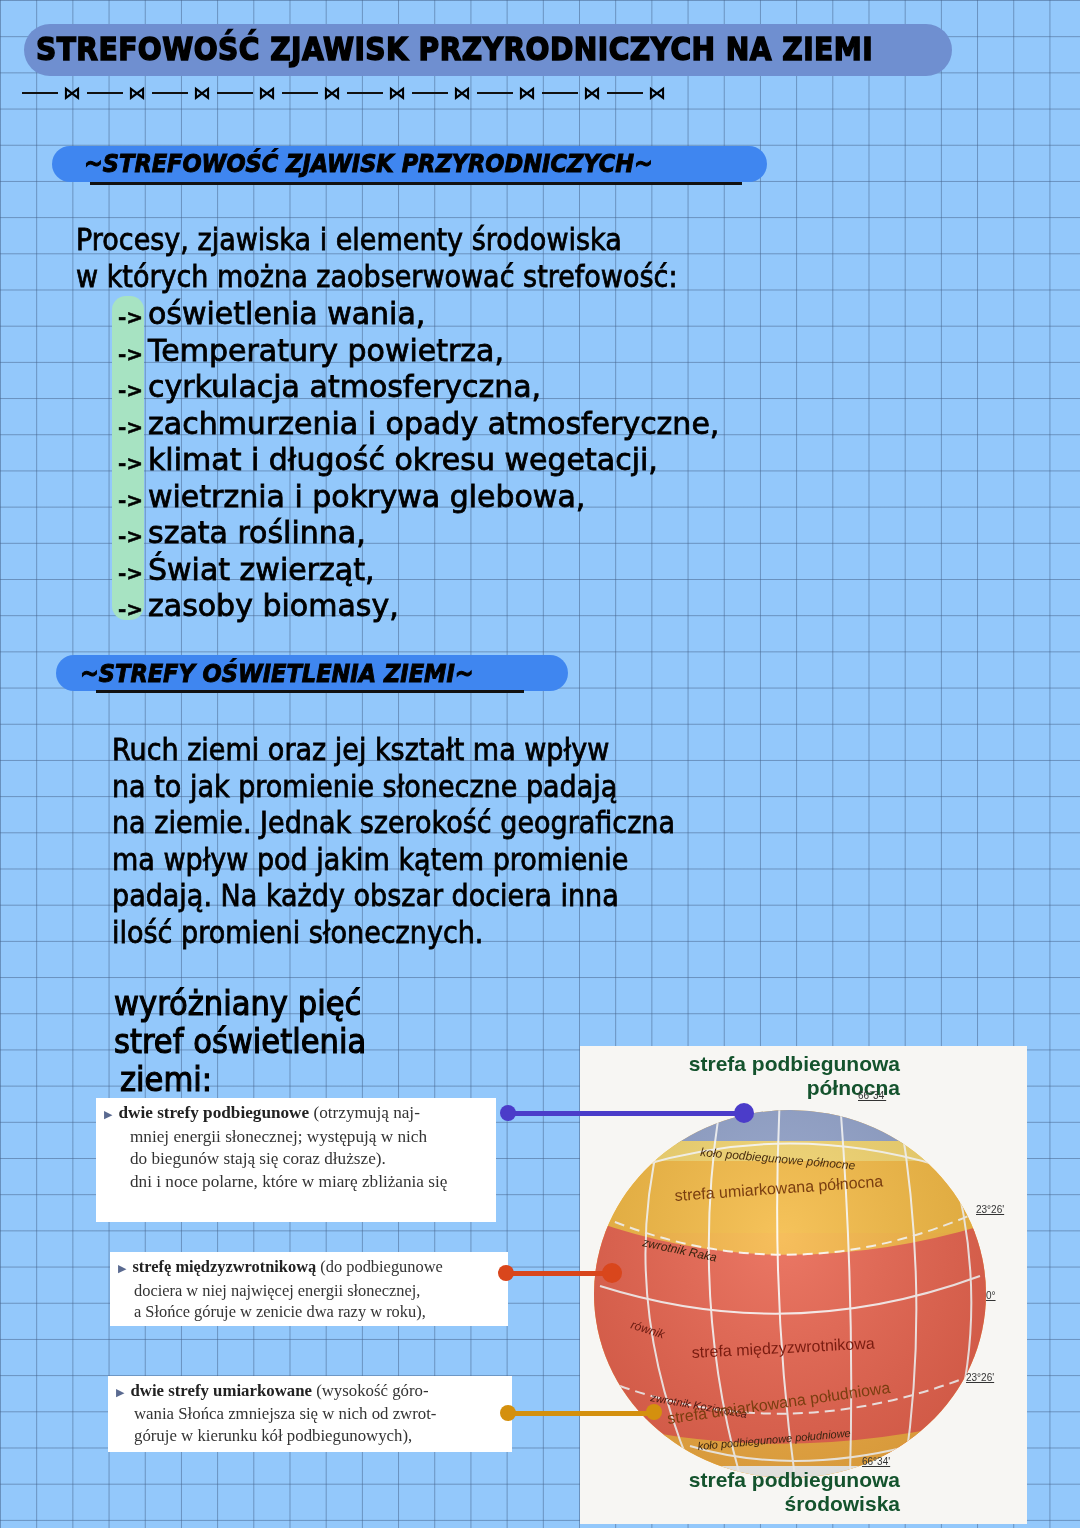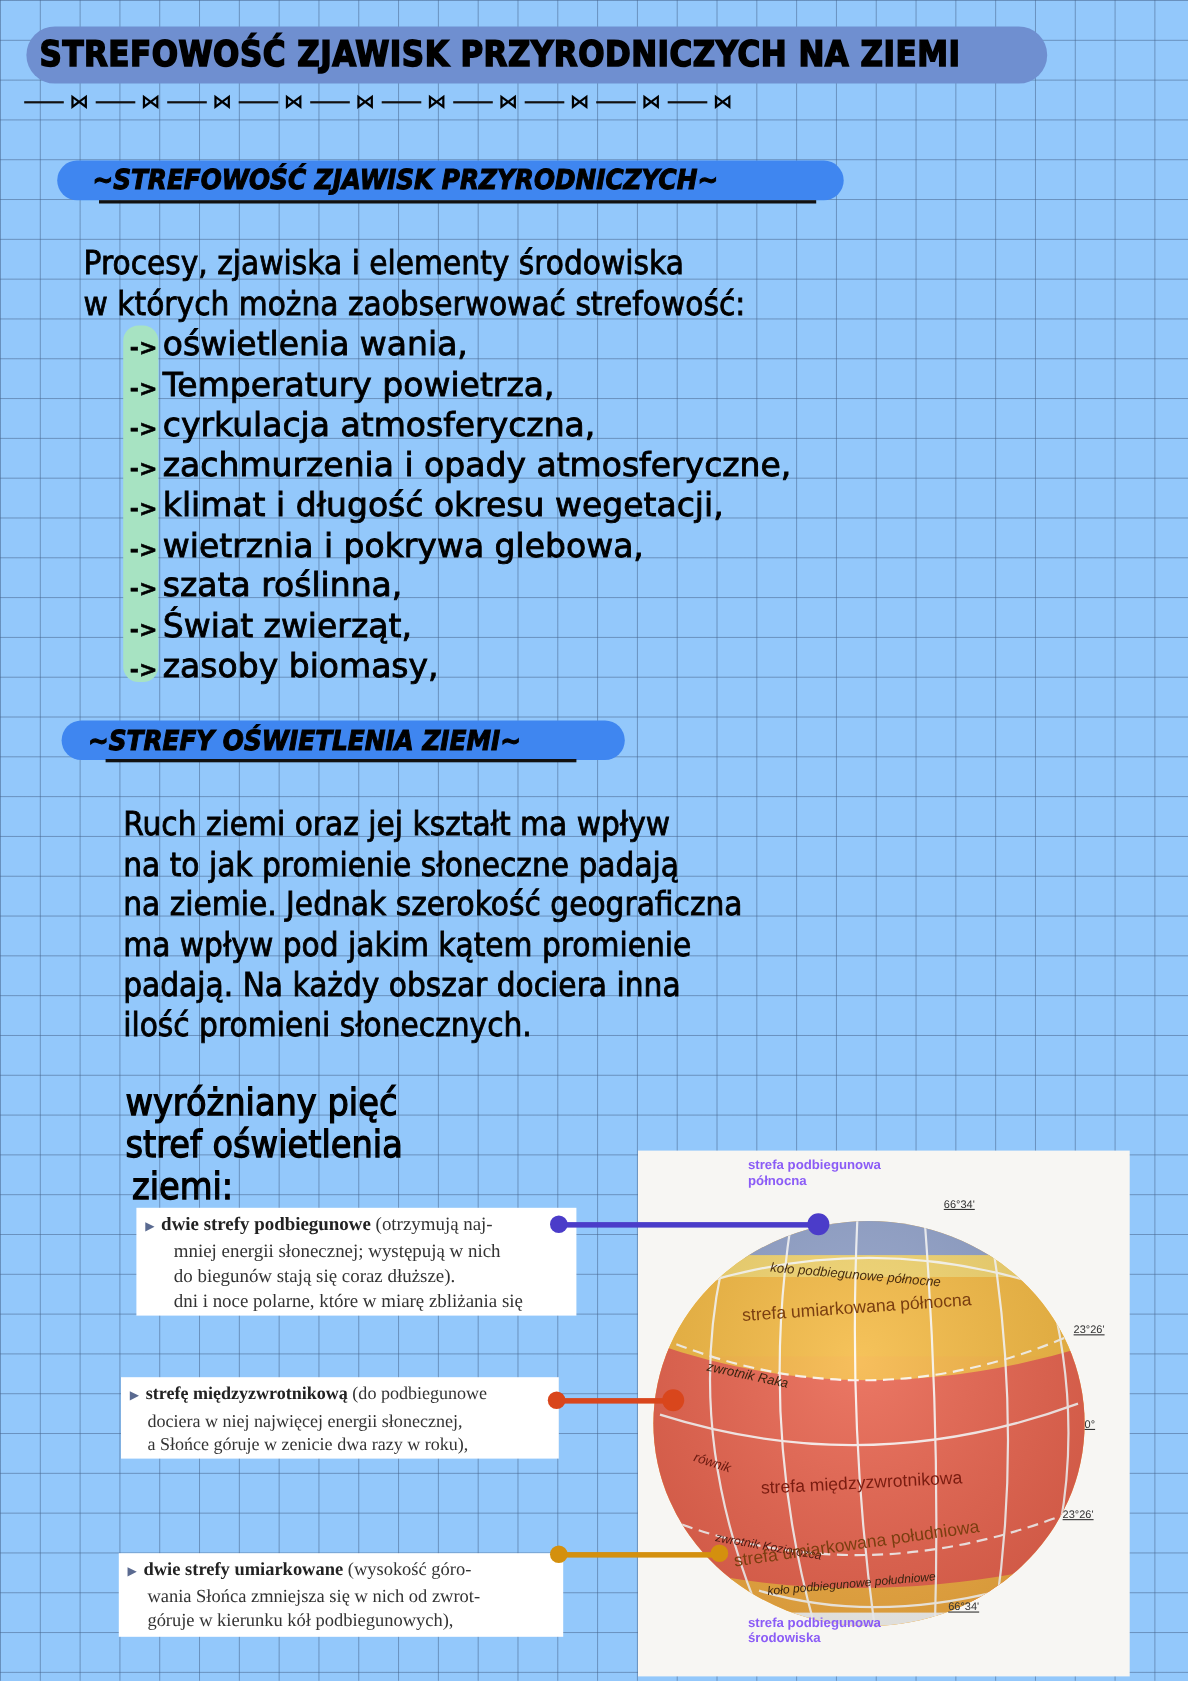--- a/index.html
+++ b/index.html
@@ -47,21 +47,21 @@
   .list .arrow { font-size: 20px; width: 30px; font-weight: bold; -webkit-text-stroke: 0.5px #000; }
   .card {
     background: #fff; font-family: "Liberation Serif", serif; font-size: 17.2px;
     line-height: 22.5px; color: #333; padding: 4px 8px 4px 8px; box-sizing: border-box;
   }
   .card .tri { color: #5a6a90; font-size: 11px; margin-right: 6px; }
   .card b { color: #222; }
   .conn { height: 5px; }
   .dot { width: 16px; height: 16px; border-radius: 50%; }
   .figure { left: 580px; top: 1046px; width: 447px; height: 478px; background: #f7f6f3; overflow: hidden; }
-  .glabel { font-family: "Liberation Sans", sans-serif; font-weight: bold; color: #8b5cf6; font-size: 12px; text-align: left; }
+  .glabel { font-family: "Liberation Sans", sans-serif; font-weight: bold; color: #14532d; font-size: 21px; text-align: right; }
   .deg { font-family: "Liberation Sans", sans-serif; font-size: 10px; color: #333; text-decoration: underline; }
 </style>
 </head>
 <body>
 
 <div class="abs title-pill"></div>
 <div class="abs title-text">STREFOWOŚĆ ZJAWISK PRZYRODNICZYCH NA ZIEMI</div>
 <div class="abs bow-row" id="bowrow">
     <div class="bow-seg">
       <div class="bow-line"></div>
@@ -164,34 +164,34 @@
   <div class="hand">padają. Na każdy obszar dociera inna</div>
   <div class="hand">ilość promieni słonecznych.</div>
 </div>
 
 <div class="abs" style="left:114px; top:984px;">
   <div class="hand" style="font-size:34px; line-height:38px; -webkit-text-stroke:1.2px #000;">wyróżniany pięć</div>
   <div class="hand" style="font-size:34px; line-height:38px; -webkit-text-stroke:1.2px #000;">stref oświetlenia</div>
   <div class="hand" style="font-size:34px; line-height:38px; margin-left:6px; -webkit-text-stroke:1.2px #000;">ziemi:</div>
 </div>
 
-<div class="abs card" style="left:124px; top:1098px; width:400px; height:98px;">
+<div class="abs card" style="left:96px; top:1098px; width:400px; height:124px;">
   <div><span class="tri">▶</span><b>dwie strefy podbiegunowe</b> <span>(otrzymują naj-</span></div>
   <div style="padding-left:26px">mniej energii słonecznej; występują w nich</div>
   <div style="padding-left:26px">do biegunów stają się coraz dłuższe).</div>
   <div style="padding-left:26px">dni i noce polarne, które w miarę zbliżania się</div>
 </div>
 
 <div class="abs card" style="left:110px; top:1252px; width:398px; height:74px; font-size:16.4px; line-height:21.5px;">
   <div><span class="tri">▶</span><b>strefę międzyzwrotnikową</b> <span>(do podbiegunowe</span></div>
   <div style="padding-left:16px">docierа w niej najwięcej energii słonecznej,</div>
   <div style="padding-left:16px">a Słońce góruje w zenicie dwa razy w roku),</div>
 </div>
 
-<div class="abs card" style="left:108px; top:1376px; width:404px; height:76px; font-size:16.8px; line-height:22px;margin-top:36px;">
+<div class="abs card" style="left:108px; top:1376px; width:404px; height:76px; font-size:16.8px; line-height:22px;">
   <div><span class="tri">▶</span><b>dwie strefy umiarkowane</b> <span>(wysokość góro-</span></div>
   <div style="padding-left:18px">wania Słońca zmniejsza się w nich od zwrot-</div>
   <div style="padding-left:18px">góruje w kierunku kół podbiegunowych),</div>
 </div>
 
 <div class="abs figure">
   <svg width="447" height="478" viewBox="0 0 447 478">
     <defs>
       <clipPath id="gclip">
           <ellipse cx="210" cy="248" rx="196" ry="184"></ellipse>

